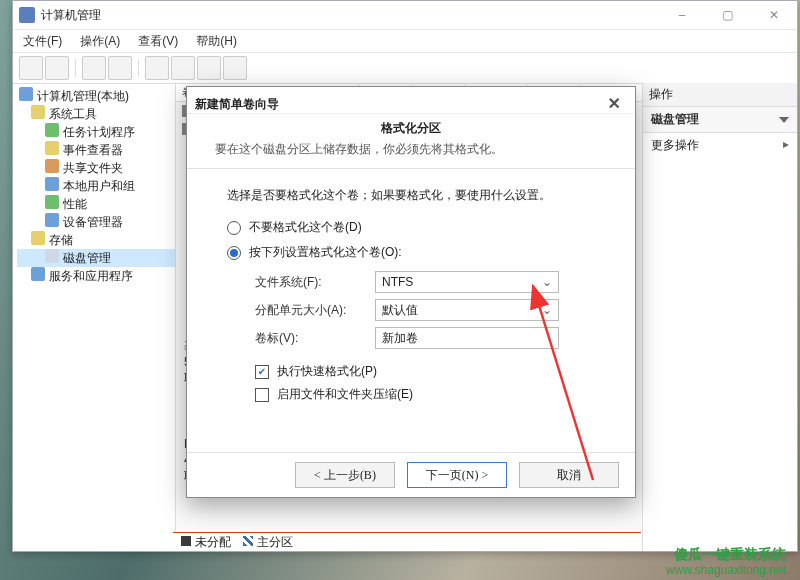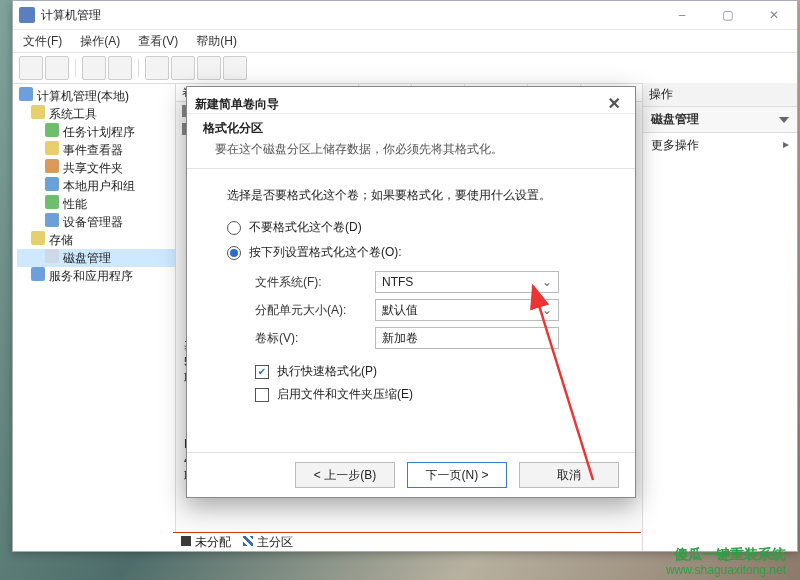--- a/index.html
+++ b/index.html
@@ -44,37 +44,37 @@
   .actions .hdr {background:#f3f3f3;border-bottom:1px solid #ddd;padding:3px 6px;font-weight:400;}
   .actions .sec {padding:4px 8px;}
   .actions .sec.top {background:#f7f7f7;border-bottom:1px solid #ddd;color:#333;font-weight:bold;display:flex;justify-content:space-between;align-items:center;}
   .actions .tri {border-left:5px solid transparent;border-right:5px solid transparent;border-top:6px solid #666;}
   .actions .caret {margin-left:auto;color:#666;}
   
   .wizard {position:absolute;left:186px;top:86px;width:448px;height:410px;background:#fff;border:1px solid #888;box-shadow:0 8px 24px rgba(0,0,0,.35);}
   .wiz-title {display:flex;align-items:flex-end;height:26px;padding:0 8px;border-bottom:1px solid #eee;font-weight:bold;}
   .wiz-title .x {margin-left:auto;font-size:16px;color:#555;padding:0 6px;}
   .wiz-hdr {padding:6px 16px 10px;border-bottom:1px solid #e2e2e2;}
-  .wiz-hdr .h1 {font-weight:bold;font-size:12px;margin-bottom:4px;}
+  .wiz-hdr .h1 {font-weight:bold;font-size:12px;margin-bottom:4px;text-align:center;}
   .wiz-hdr .h2 {color:#555;font-size:12px;padding-left:12px;}
   .wiz-body {padding:18px 20px 6px 40px;font-size:12px;}
   .wiz-body .prompt{margin-bottom:15px;}
   .radiorow {display:flex;align-items:center;gap:8px;margin:8px 0;}
   .radiorow .rd {width:12px;height:12px;border:1px solid #555;border-radius:50%;display:inline-block;position:relative;flex:0 0 12px;}
   .radiorow .rd.sel::after{content:"";position:absolute;inset:2px;background:#2a6dd2;border-radius:50%;}
   .formtbl {margin:10px 0 14px 28px;}
   .formtbl .frow{display:flex;align-items:center;margin:6px 0;}
   .formtbl .lab {width:120px;color:#333;}
   .formtbl .inp {width:170px;height:20px;border:1px solid #bbb;padding:0 6px;display:flex;align-items:center;background:#fff;}
   .formtbl .inp.sel {justify-content:space-between;}
   .formtbl .arrow{color:#666;}
   .chkrow {display:flex;align-items:center;gap:8px;margin:6px 0 4px 28px;}
   .chkrow .cb {width:12px;height:12px;border:1px solid #555;display:inline-flex;align-items:center;justify-content:center;font-size:10px;color:#2a6dd2;flex:0 0 12px;}
   .wiz-foot{position:absolute;left:0;right:0;bottom:0;height:44px;border-top:1px solid #e2e2e2;display:flex;align-items:center;justify-content:flex-end;gap:12px;padding:0 16px;}
-  .btn {min-width:78px;height:24px;border:1px solid #bbb;background:#f3f3f3;display:inline-flex;align-items:center;justify-content:center;padding:0 10px;font-size:12px;}
+  .btn {min-width:78px;height:24px;border:1px solid #bbb;background:#f3f3f3;display:inline-flex;align-items:center;justify-content:center;padding:0 10px;font-size:12px;font-family:Liberation Serif, serif;}
   .btn.def{background:#fff;border-color:#3a7bd5;}
   
   .arrowline{position:absolute;pointer-events:none;}
   
   .wm {position:absolute;right:14px;bottom:2px;text-align:right;line-height:16px;}
   .wm .t1{font-size:14px;font-weight:bold;color:#2f9e44;}
   .wm .t2{font-size:12px;color:#2f9e44;}
   .bgwm {position:absolute;right:20px;bottom:40px;font-size:30px;color:rgba(120,170,170,.28);font-weight:bold;letter-spacing:4px;}
   .partial {position:absolute;left:184px;top:338px;color:#333;line-height:16px;}
   .partial2 {position:absolute;left:184px;top:436px;color:#333;line-height:16px;}

